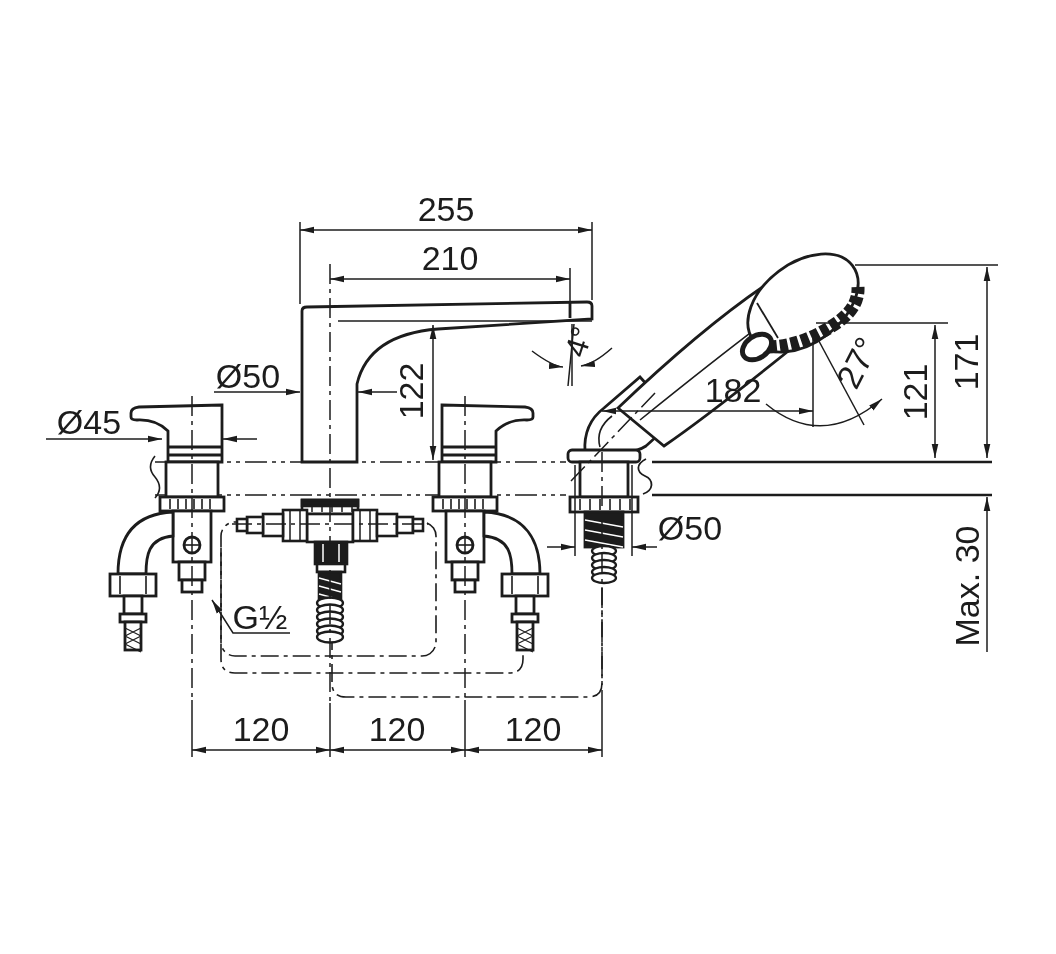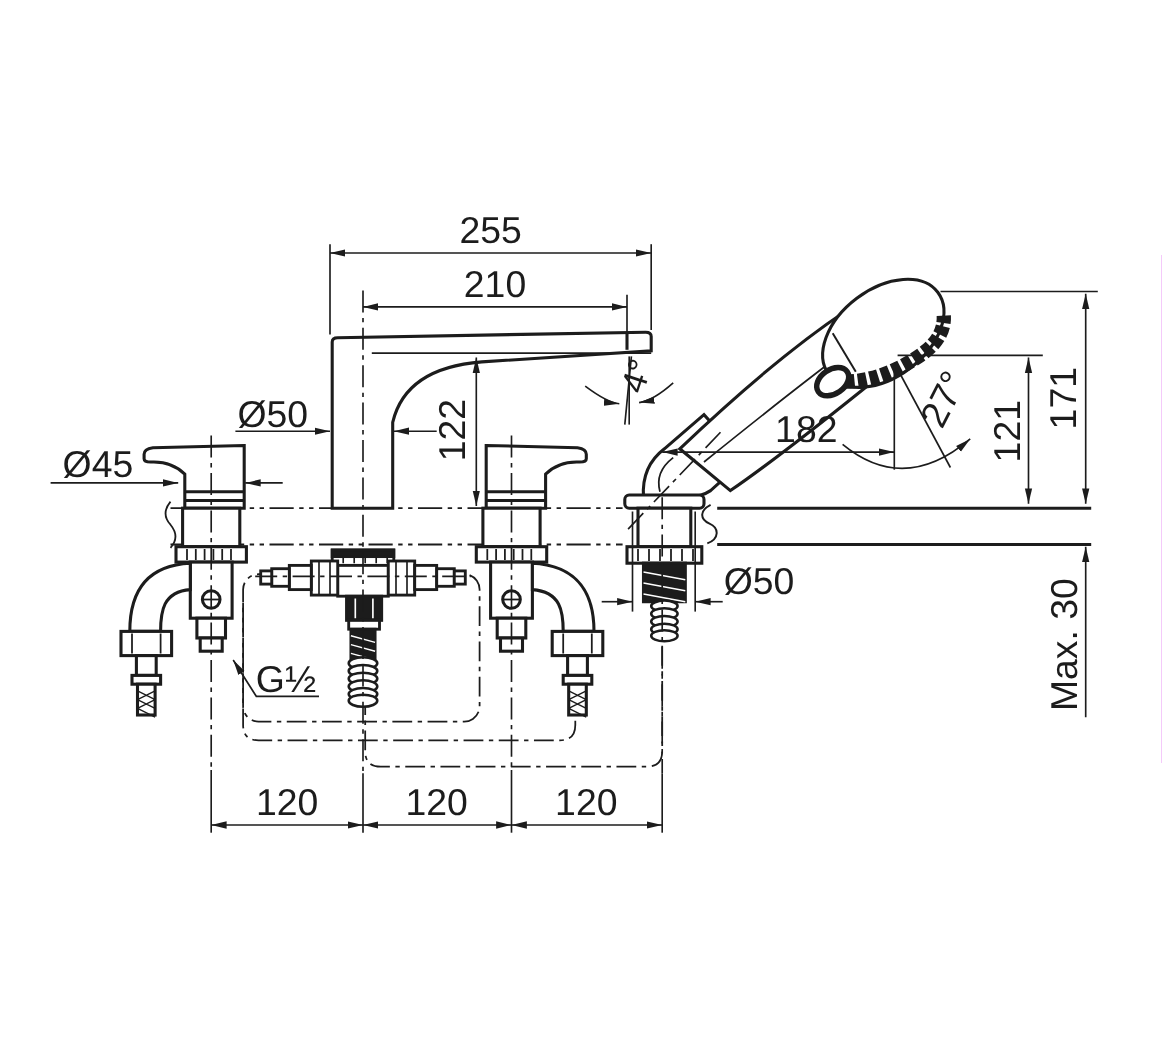--- a/index.html
+++ b/index.html
@@ -1,16 +1,16 @@
 <!DOCTYPE html>
 <html><head>
 <meta charset="utf-8">
 <style>
   html,body{margin:0;padding:0;background:#fff;}
-  .canvas{position:relative;width:1056px;height:954px;background:#d946ef;font-family:"Liberation Sans",sans-serif;}
+  .canvas{position:relative;width:1056px;height:954px;background:#0f766e;font-family:"Liberation Sans",sans-serif;}
   svg{display:block}
   text{fill:#1c1c1c;font-family:"Liberation Sans",sans-serif;}
   .dimtxt{font-size:34px;}
   .dimtxt-s{font-size:31px;}
 </style>
 </head>
 <body>
 
 <div class="canvas">
 <svg width="1056" height="954" viewBox="0 0 1056 954">

